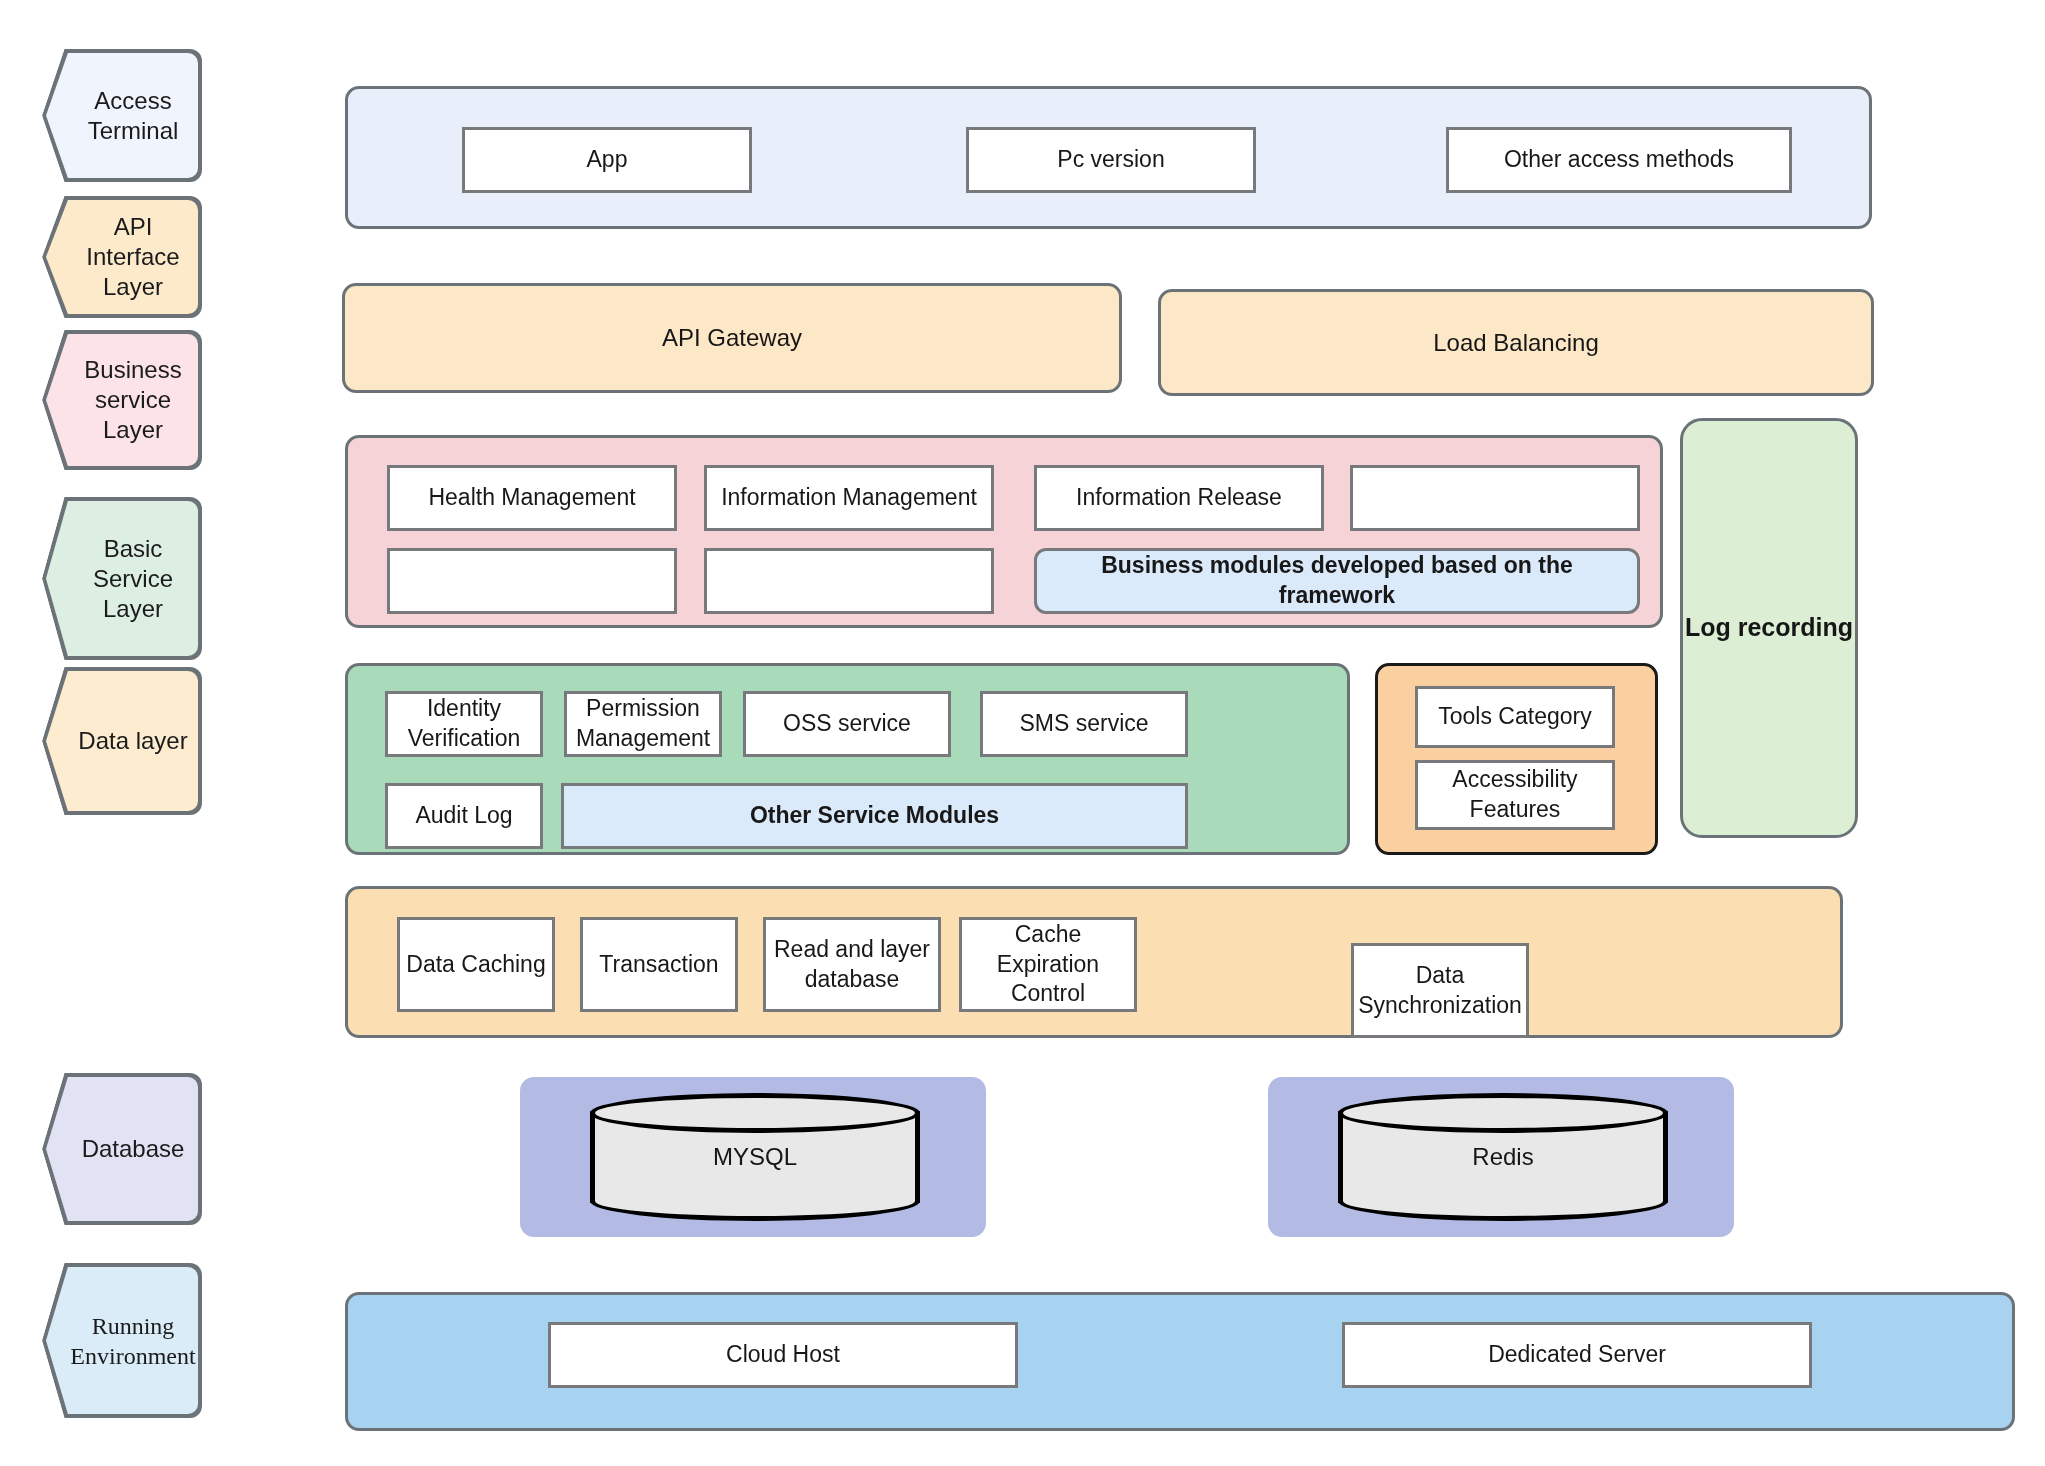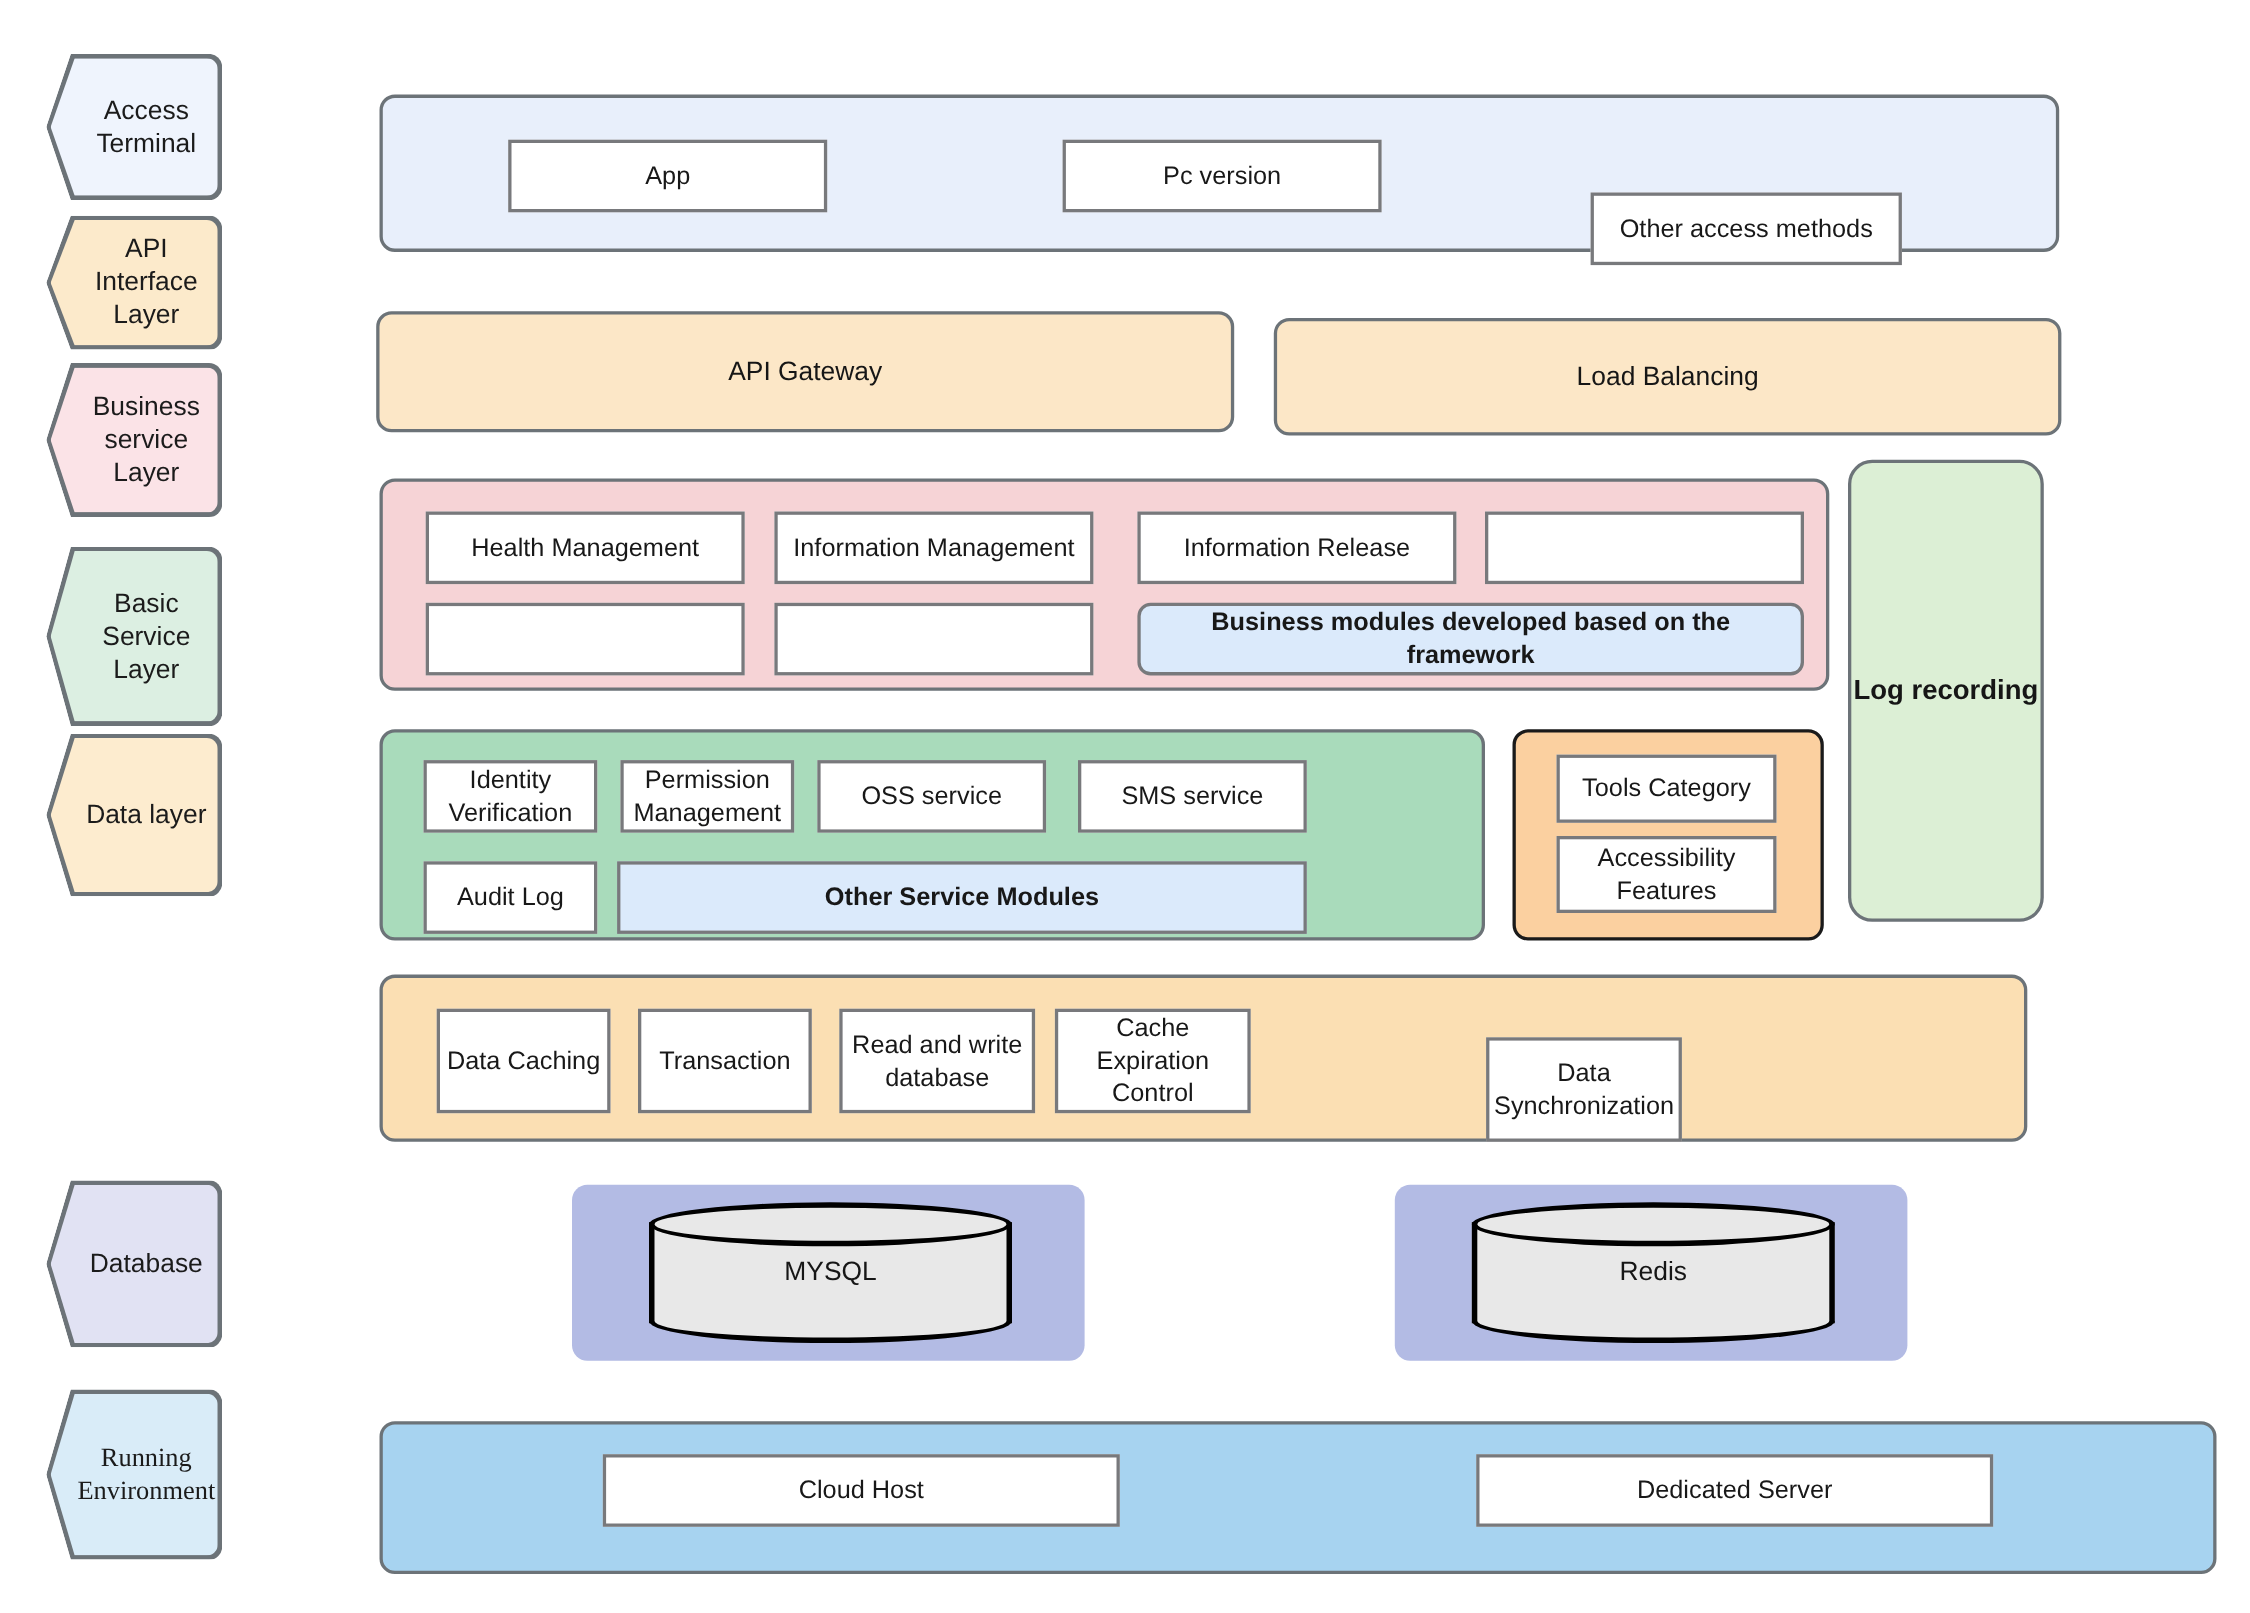--- a/index.html
+++ b/index.html
@@ -180,21 +180,21 @@
   <div class="layer-tag" style="left:42px; top:1263px; width:160px; height:155px;">
     <div class="layer-tag-border"></div>
     <div class="layer-tag-fill" style="background:#d9ecf8;"></div>
     <div class="tag-inner" style="white-space:pre-line;font-family:Liberation Serif, serif;">Running
 Environment</div>
   </div>
 
   <div class="band" style="left:345px; top:86px; width:1527px; height:143px; background:#e8effb;">
     <div class="cell" style="left:114px; top:38px; width:290px; height:66px;">App</div>
     <div class="cell" style="left:618px; top:38px; width:290px; height:66px;">Pc version</div>
-    <div class="cell" style="left:1098px; top:38px; width:283px; height:66px;margin-top:48px;">Other access methods</div>
+    <div class="cell" style="left:1098px; top:38px; width:346px; height:66px;">Other access methods</div>
   </div>
 
   <div class="band" style="left:342px; top:283px; width:780px; height:110px; background:#fce7c7;">
     <div class="band-label">API Gateway</div>
   </div>
   <div class="band" style="left:1158px; top:289px; width:716px; height:107px; background:#fce7c7;">
     <div class="band-label">Load Balancing</div>
   </div>
 
   <div class="band" style="left:345px; top:435px; width:1318px; height:193px; background:#f6d3d6;">
@@ -224,21 +224,21 @@
   </div>
 
   <div class="band" style="left:1680px; top:418px; width:178px; height:420px; background:#dcefd5; border-radius:22px;">
     <div class="band-label" style="font-weight:bold; font-size:25px;">Log recording</div>
   </div>
 
 
   <div class="band" style="left:345px; top:886px; width:1498px; height:152px; background:#fbdfb3;">
     <div class="cell" style="left:49px; top:28px; width:158px; height:95px;">Data Caching</div>
     <div class="cell" style="left:232px; top:28px; width:158px; height:95px;">Transaction</div>
-    <div class="cell" style="left:415px; top:28px; width:178px; height:95px;">Read and write database</div>
+    <div class="cell" style="left:415px; top:28px; width:178px; height:95px;">Read and layer database</div>
     <div class="cell" style="left:611px; top:28px; width:178px; height:95px;">Cache Expiration Control</div>
     <div class="cell" style="left:1003px; top:28px; width:178px; height:95px;margin-top:26px;">Data Synchronization</div>
   </div>
 
   <div class="band" style="left:520px; top:1077px; width:466px; height:160px; background:#b3bbe4; border:none; border-radius:14px;">
     <div class="cyl-wrap" style="left:70px; top:16px; width:330px; height:128px;">
       <div class="cyl">
         <div class="cyl-body"></div>
         <div class="cyl-bottom"></div>
         <div class="cyl-top"></div>

